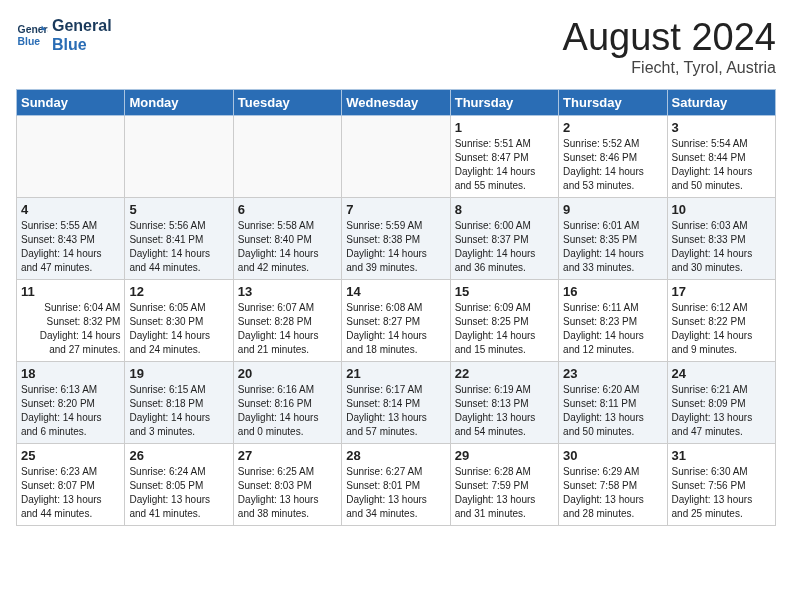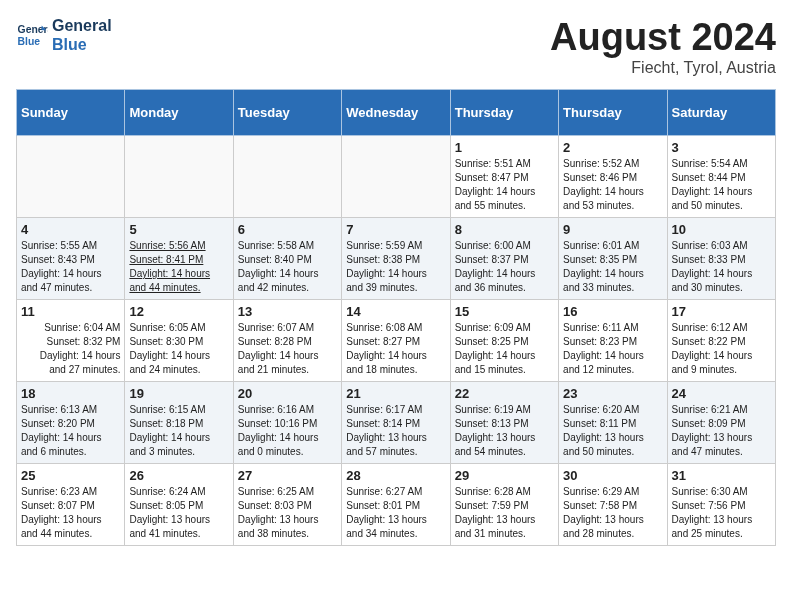--- a/index.html
+++ b/index.html
@@ -23,38 +23,38 @@
     }
     .logo-icon {
       width: 32px;
       height: 32px;
     }
     .title-block {
       text-align: right;
     }
     .month-title {
       font-size: 38px;
-      font-weight: bold;
+      font-weight: normal;
       color: #222;
     }
     .location-title {
       font-size: 16px;
       color: #444;
     }
     table {
       width: 100%;
       border-collapse: collapse;
       table-layout: fixed;
     }
     thead th {
       background: #2a6db5;
       color: #fff;
       font-size: 13px;
       font-weight: bold;
-      padding: 15px 4px;
+      padding: 5px 4px;
       text-align: left;
       border: 1px solid #aac4e0;
     }
     td {
       vertical-align: top;
       font-size: 10.5px;
       color: #222;
       padding: 4px 4px;
       border: 1px solid #ccc;
       height: 80px;
@@ -143,21 +143,21 @@
       <tr>
         <td>
           <span class="day-num">4</span>
           <div class="day-info" style="white-space: pre-line;">Sunrise: 5:55 AM
 Sunset: 8:43 PM
 Daylight: 14 hours
 and 47 minutes.</div>
         </td>
         <td>
           <span class="day-num">5</span>
-          <div class="day-info" style="white-space: pre-line; text-decoration: underline;">Sunrise: 5:56 AM
+          <div class="day-info" style="white-space: pre-line;">Sunrise: 5:56 AM
 Sunset: 8:41 PM
 Daylight: 14 hours
 and 44 minutes.</div>
         </td>
         <td>
           <span class="day-num">6</span>
           <div class="day-info" style="white-space: pre-line;">Sunrise: 5:58 AM
 Sunset: 8:40 PM
 Daylight: 14 hours
 and 42 minutes.</div>
@@ -253,21 +253,21 @@
         <td>
           <span class="day-num">19</span>
           <div class="day-info" style="white-space: pre-line;">Sunrise: 6:15 AM
 Sunset: 8:18 PM
 Daylight: 14 hours
 and 3 minutes.</div>
         </td>
         <td>
           <span class="day-num">20</span>
           <div class="day-info" style="white-space: pre-line;">Sunrise: 6:16 AM
-Sunset: 10:16 PM
+Sunset: 8:16 PM
 Daylight: 14 hours
 and 0 minutes.</div>
         </td>
         <td>
           <span class="day-num">21</span>
           <div class="day-info" style="white-space: pre-line;">Sunrise: 6:17 AM
 Sunset: 8:14 PM
 Daylight: 13 hours
 and 57 minutes.</div>
         </td>

